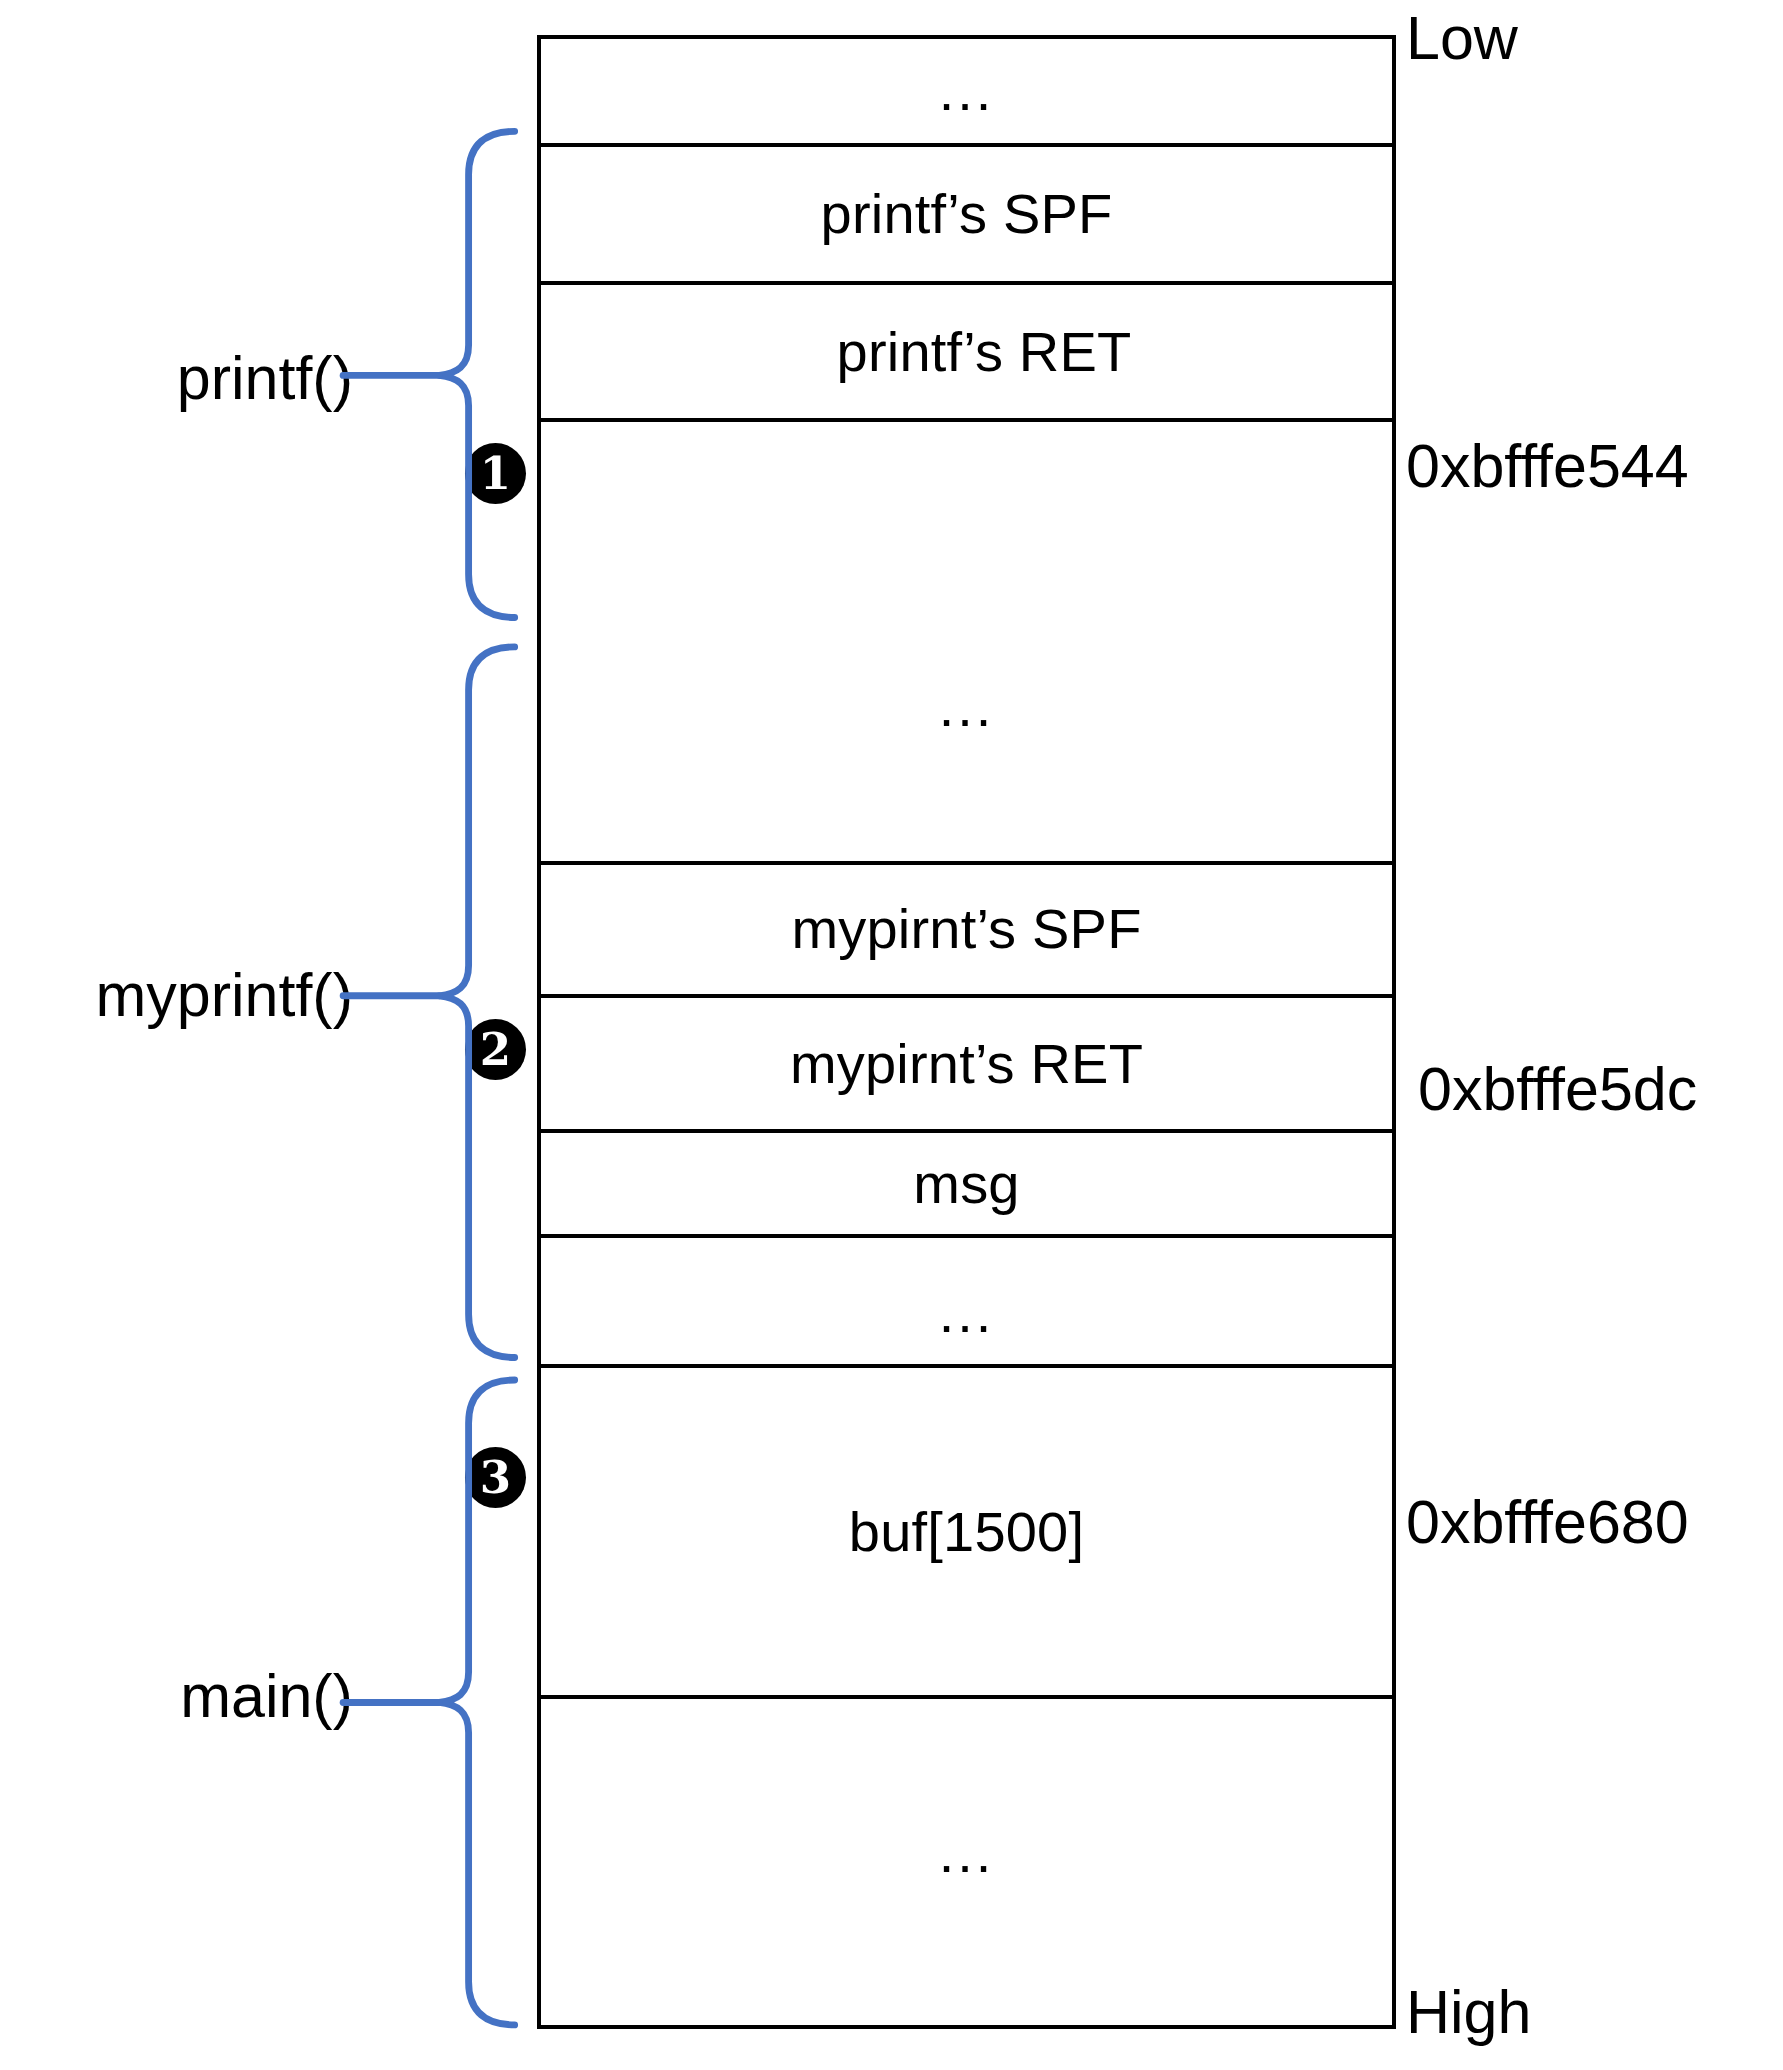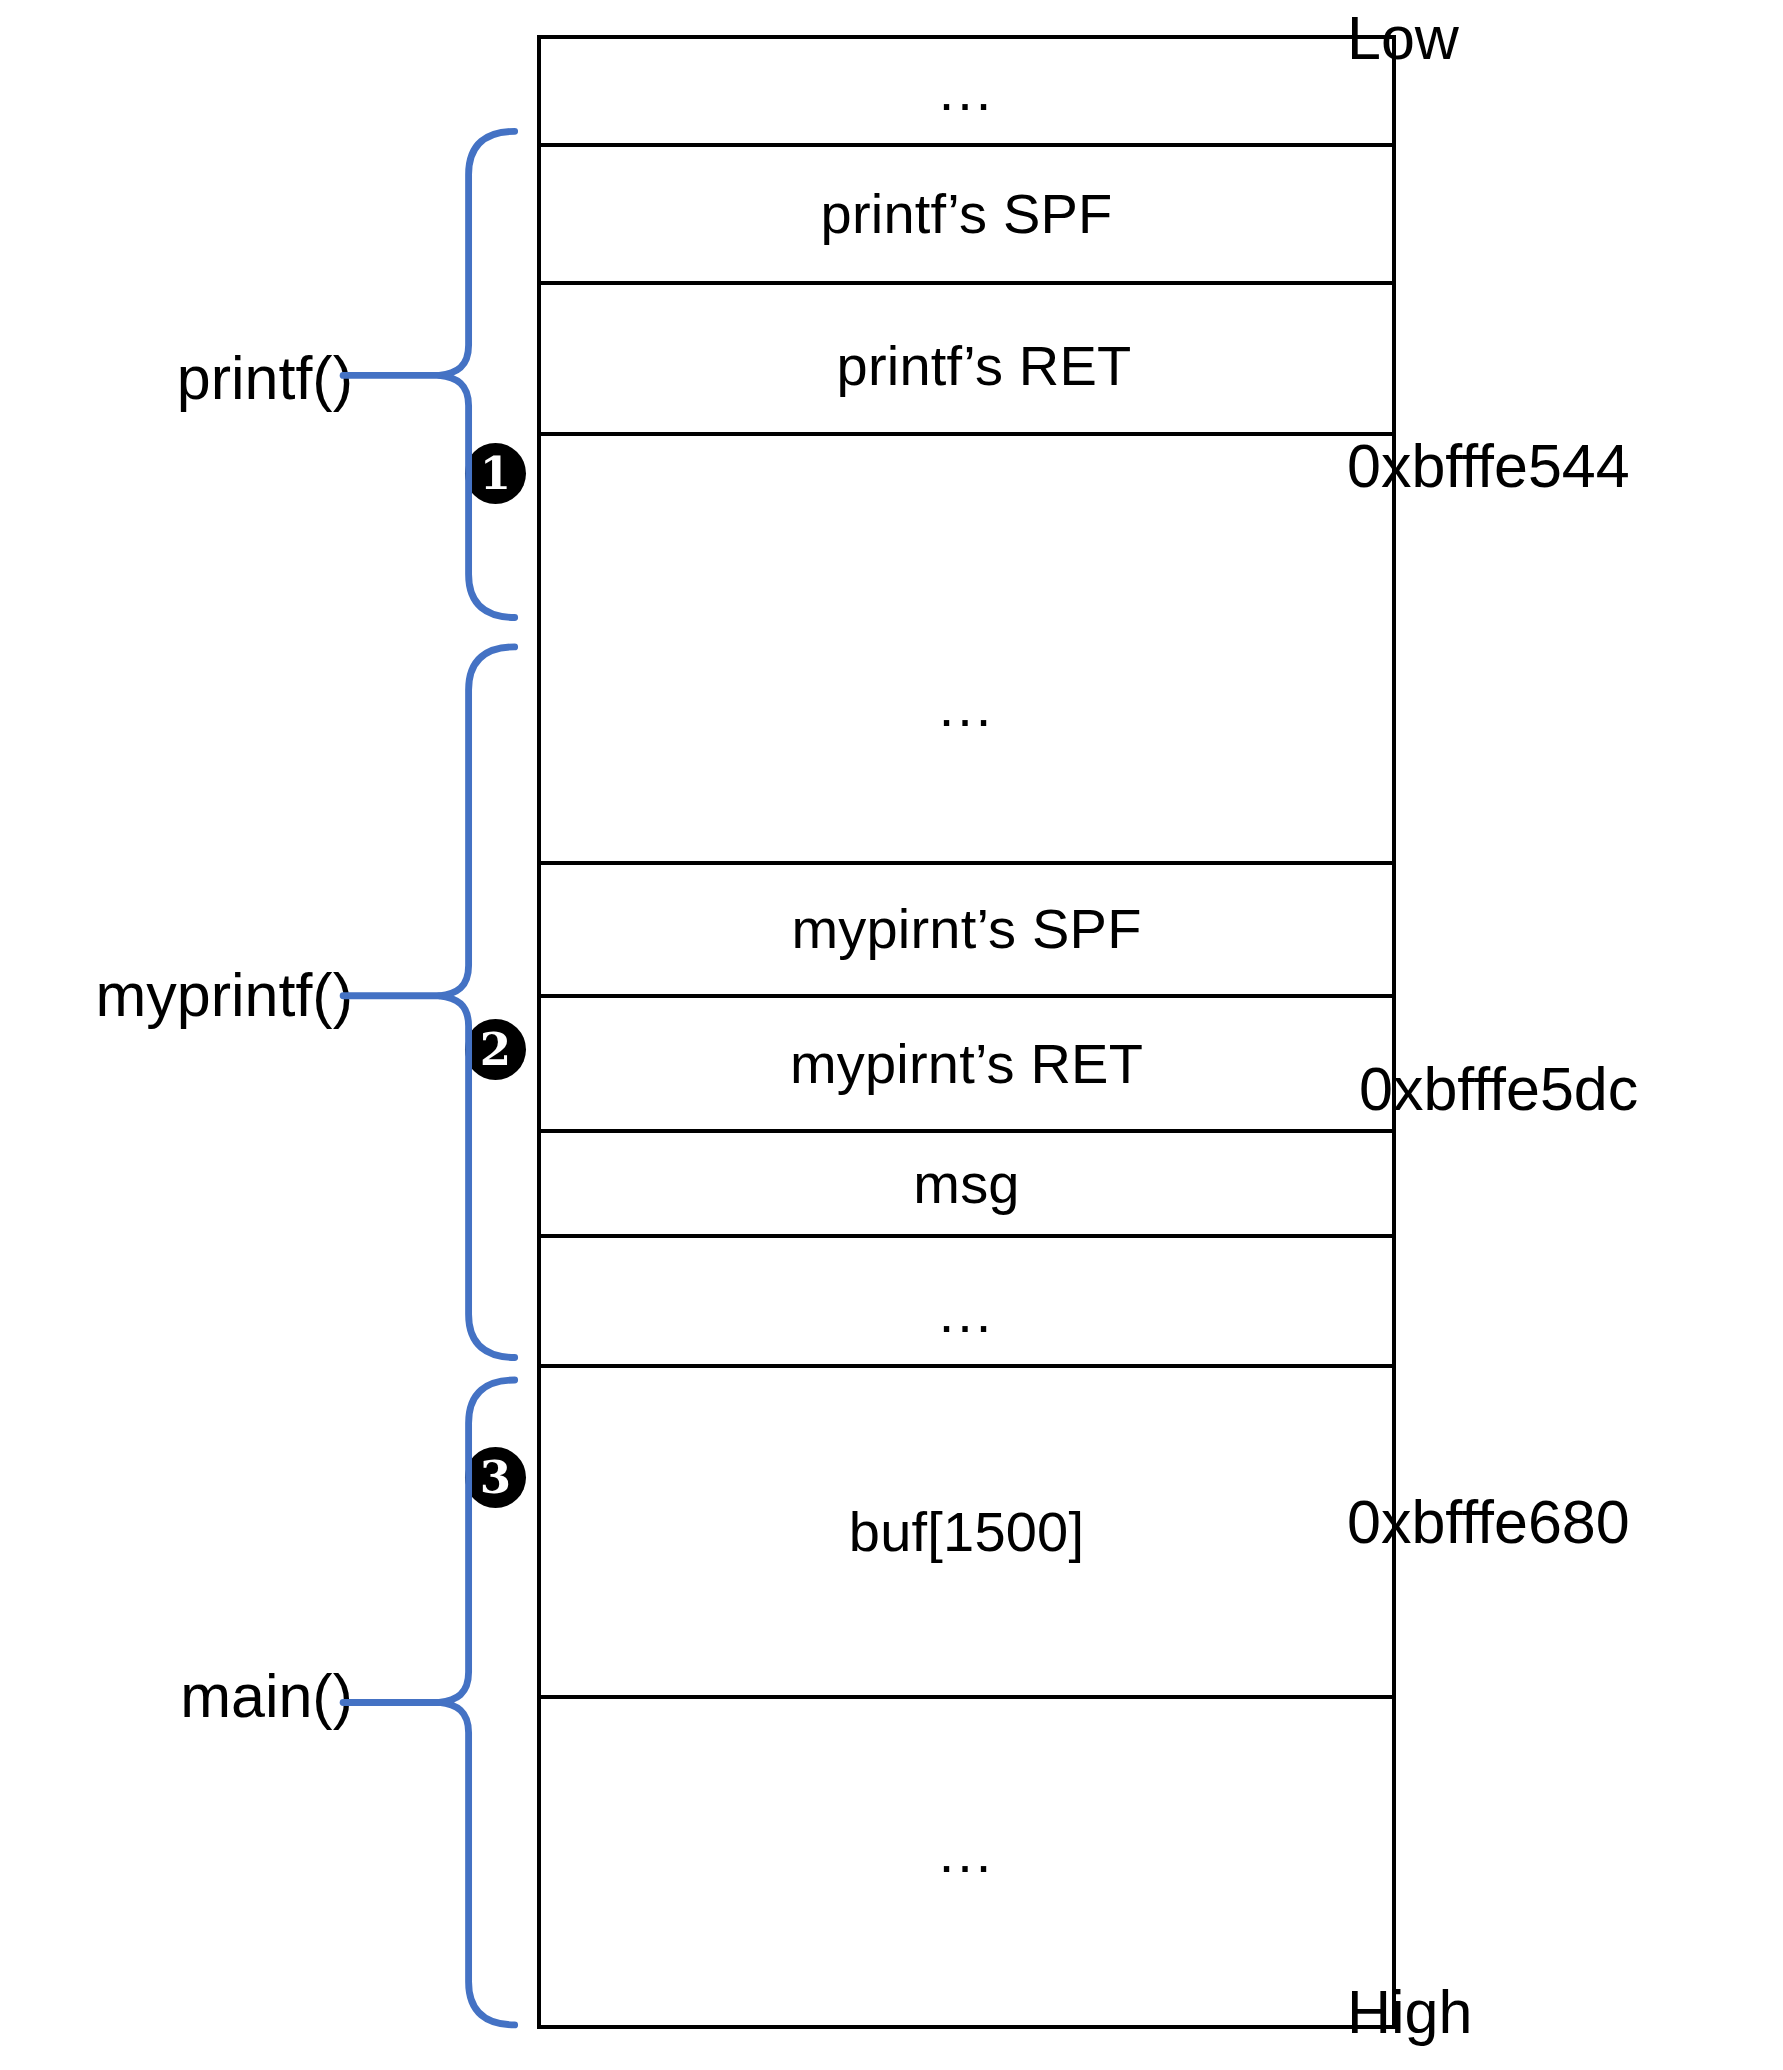--- a/index.html
+++ b/index.html
@@ -46,21 +46,21 @@
     color: #000000;
   }
   .cell-label.ellipsis {
     font-size: 56px;
     letter-spacing: 2.9px;
   }
 
   
   .addr {
     position: absolute;
-    left: 1347px;
+    left: 1406px;
     font-size: 61px;
     line-height: 1;
     white-space: nowrap;
     color: #000000;
   }
 
   
   .fn-label {
     position: absolute;
     font-size: 61px;
@@ -104,21 +104,21 @@
   <div id="stack-box">
 
     <div class="stack-cell" style="top:0px; height:108px;">
       <span class="cell-label ellipsis">...</span>
     </div>
 
     <div class="stack-cell" style="top:108px; height:138px;">
       <span class="cell-label">printf’s SPF</span>
     </div>
 
-    <div class="stack-cell" style="top:260px; height:137px;padding-left:35px;">
+    <div class="stack-cell" style="top:246px; height:137px;padding-left:35px;">
       <span class="cell-label">printf’s RET</span>
     </div>
 
 
     <div class="stack-cell" style="top:514px; height:312px;">
       <span class="cell-label ellipsis">...</span>
     </div>
 
     <div class="stack-cell" style="top:825px; height:134px;">
       <span class="cell-label">mypirnt’s SPF</span>

